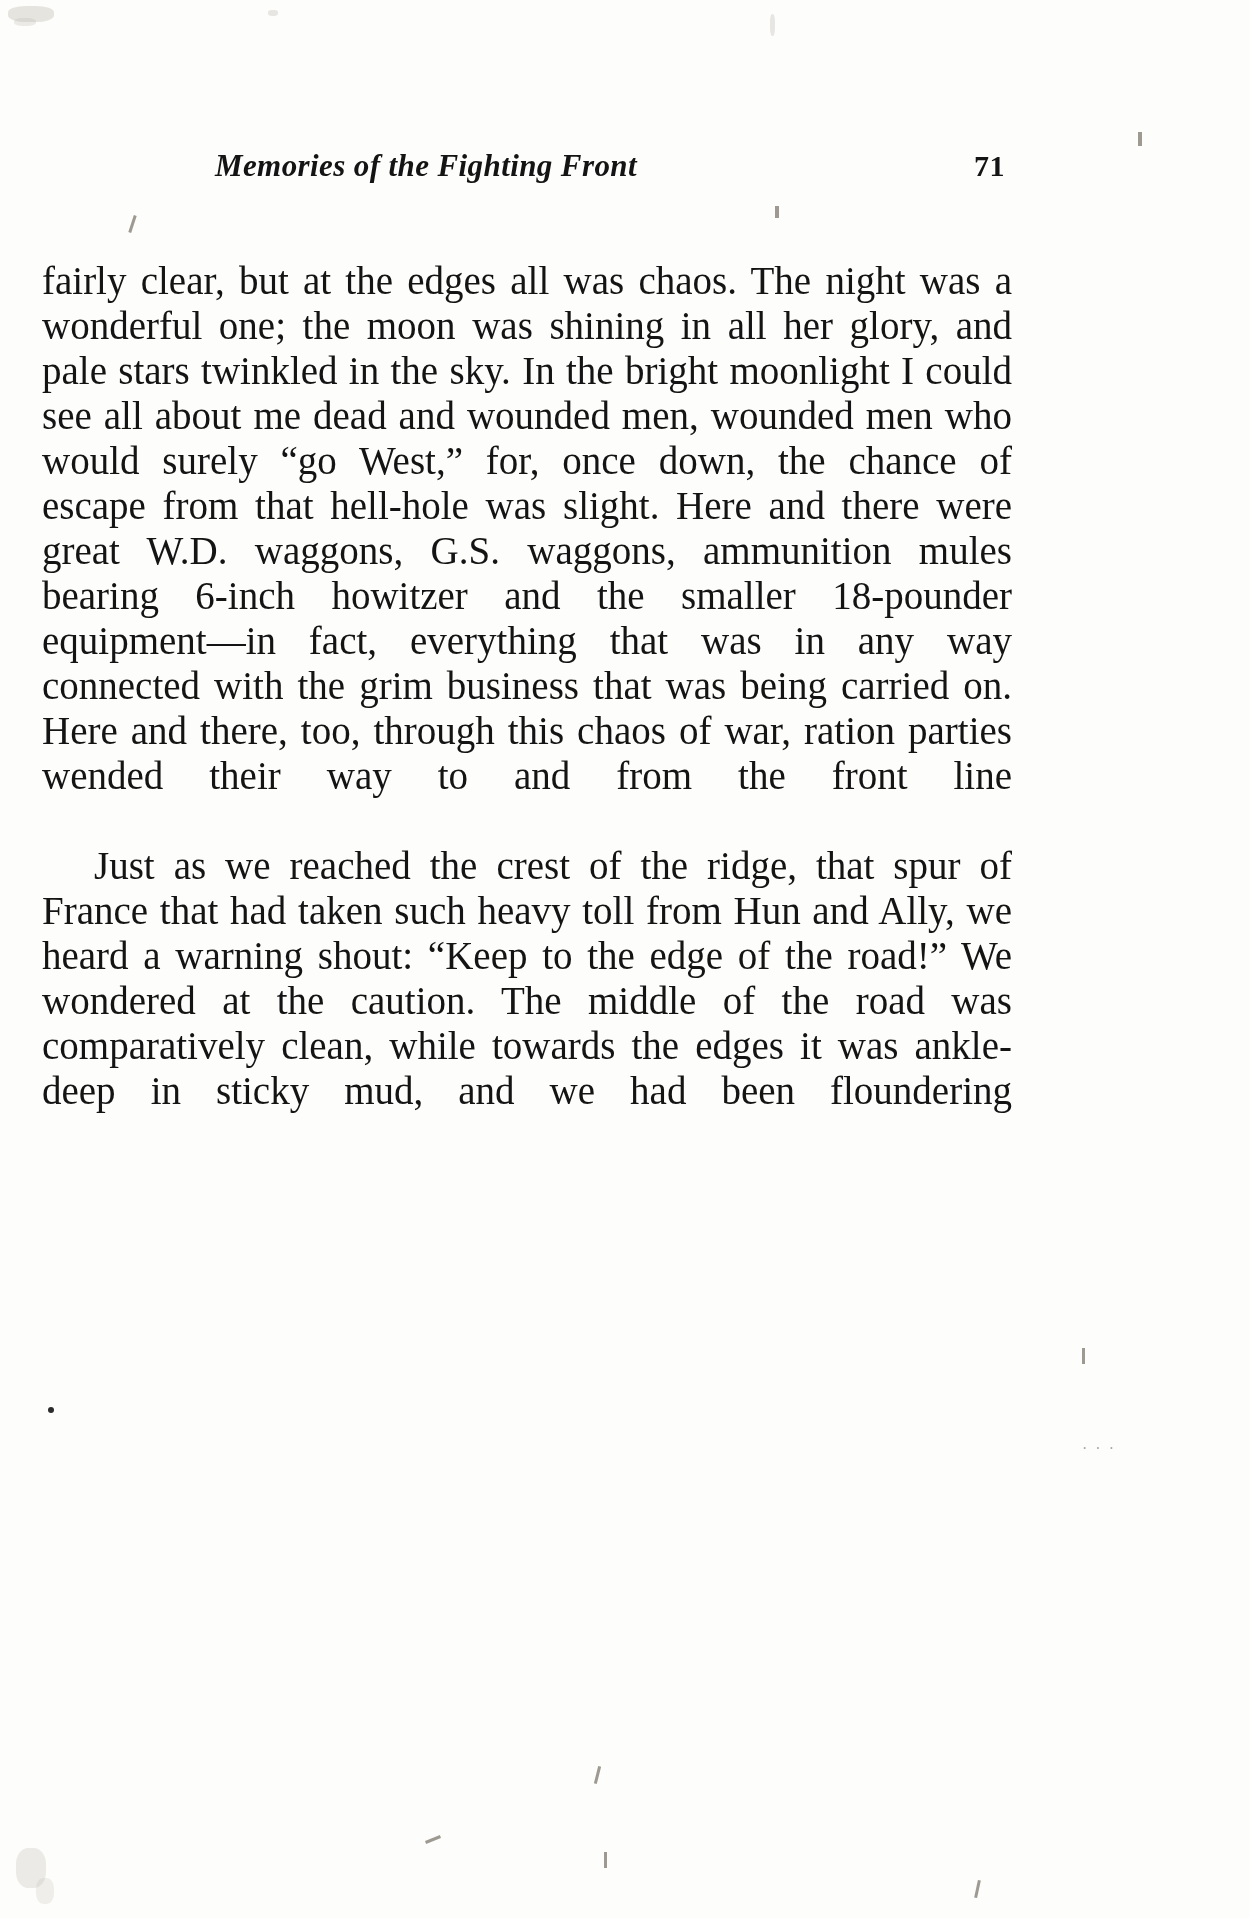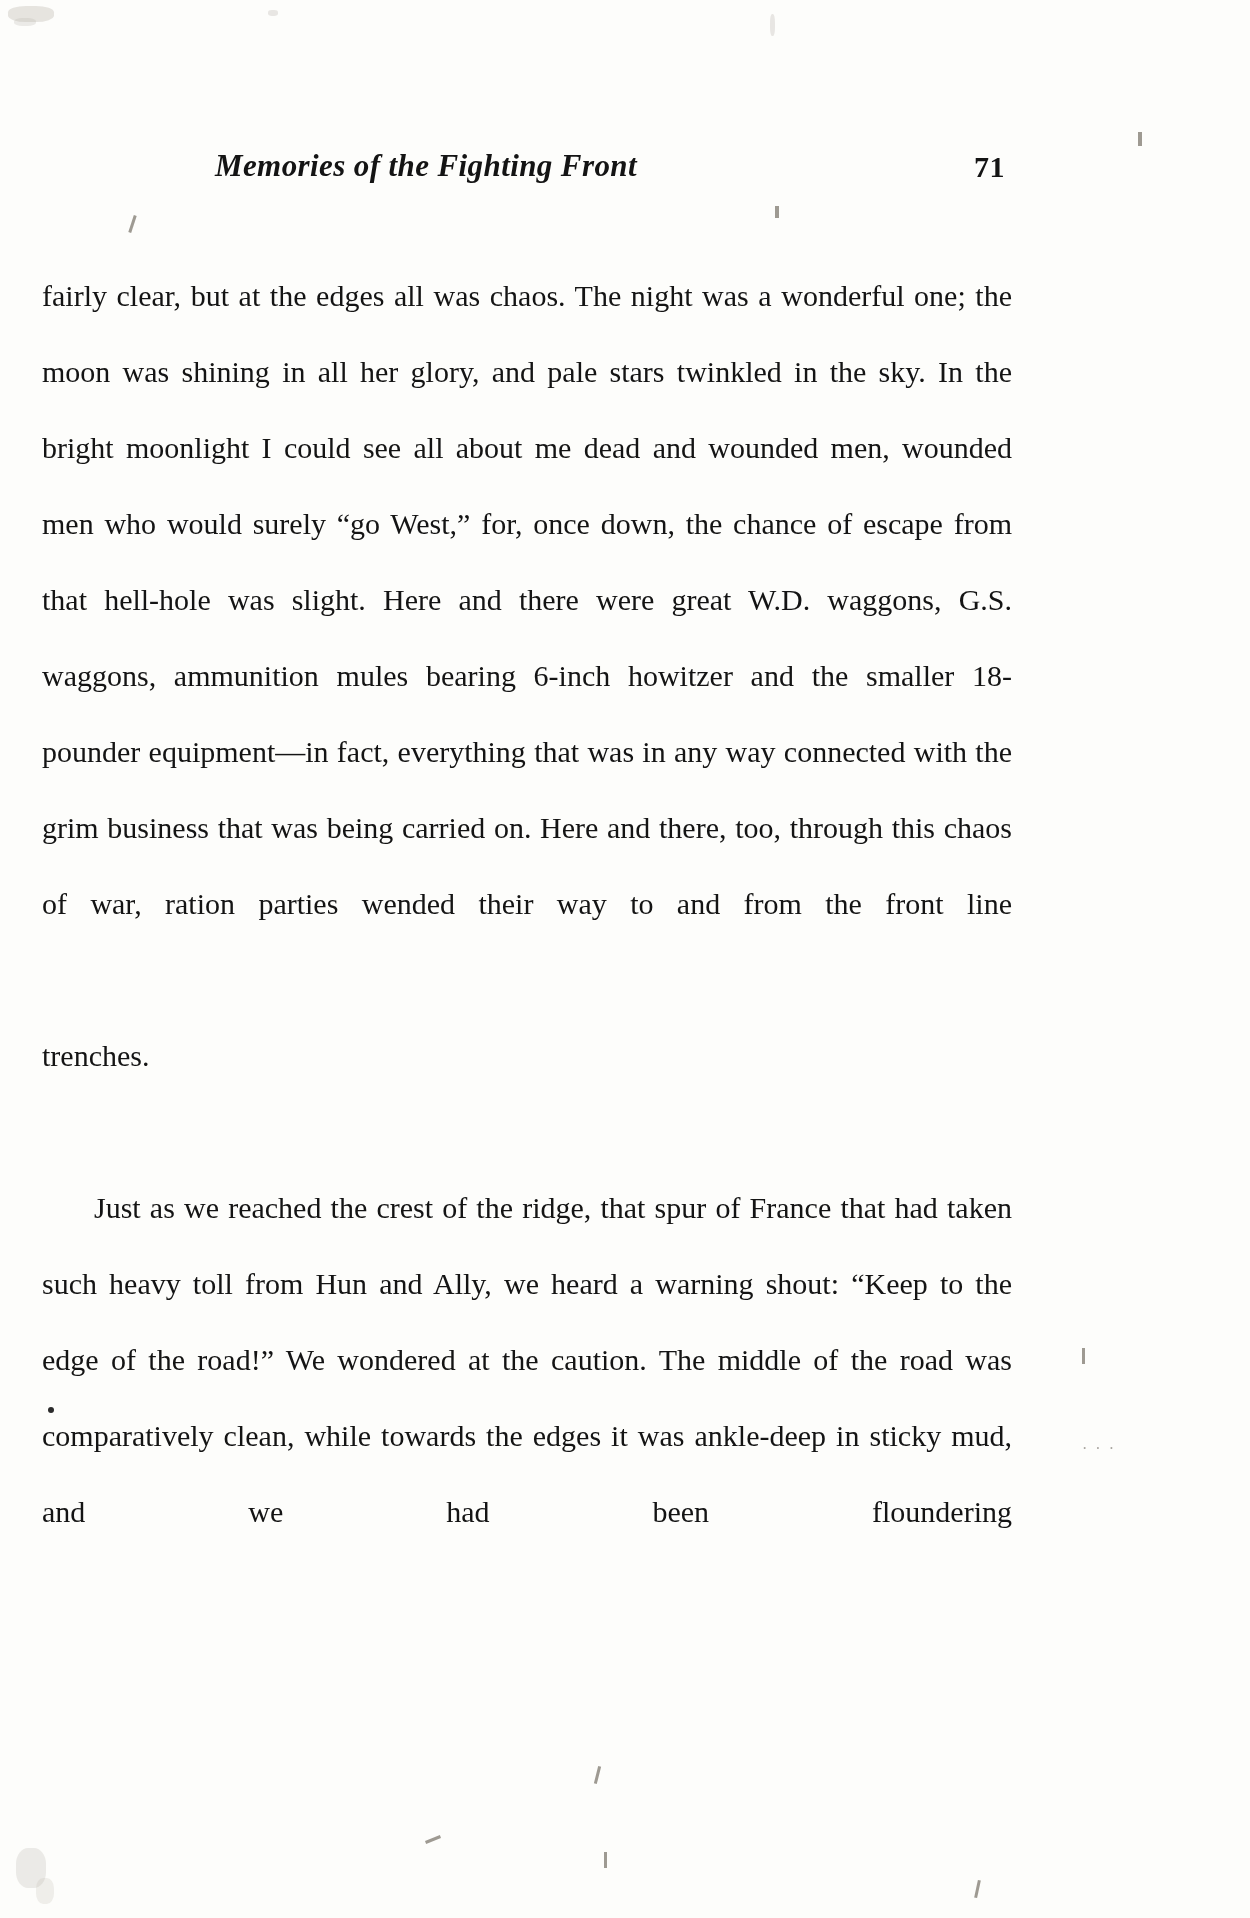--- a/index.html
+++ b/index.html
@@ -38,21 +38,21 @@
     height: 1918px;
   }
 
   
   .running-head {
     position: absolute;
     left: 215px;
     top: 148px;
     width: 790px;
     display: flex;
-    align-items: flex-end;
+    align-items: center;
     justify-content: space-between;
     gap: 48px;
   }
   .running-head .title {
     font-style: italic;
     font-size: 31px;
     font-weight: 700;
     letter-spacing: 0.4px;
     white-space: nowrap;
   }
@@ -65,22 +65,22 @@
   
   .textblock {
     position: absolute;
     left: 42px;
     top: 258px;
     width: 970px;
   }
 
   .para {
     margin: 0;
-    font-size: 30px;
-    line-height: 76px;
+    font-size: 39px;
+    line-height: 45px;
     text-align: justify;
     text-justify: inter-word;
     -webkit-hyphens: none;
     hyphens: none;
     word-spacing: 0.5px;
   }
   .para.indent {
     text-indent: 52px;
   }
   .para + .para {
@@ -147,23 +147,20 @@
   <div class="running-head">
     <span class="title">Memories of the Fighting Front</span>
     <span class="folio">71</span>
   </div>
 
   <div class="textblock">
 
     <p class="para">
       <span>fairly clear, but at the edges all was chaos. The night was a wonderful one; the moon was shining in all her glory, and pale stars twinkled in the sky. In the bright moonlight I could see all about me dead and wounded men, wounded men who would surely “go West,” for, once down, the chance of escape from that hell-hole was slight. Here and there were great W.D. waggons, G.S. waggons, ammunition mules bearing 6-inch howitzer and the smaller 18-pounder equipment—in fact, everything that was in any way connected with the grim business that was being carried on. Here and there, too, through this chaos of war, ration parties wended their way to and from the front line</span>
     </p>
-    <p class="para no-stretch">
-      <span>trenches.</span>
-    </p>
 
     <p class="para indent">
       <span>Just as we reached the crest of the ridge, that spur of France that had taken such heavy toll from Hun and Ally, we heard a warning shout: “Keep to the edge of the road!” We wondered at the caution. The middle of the road was comparatively clean, while towards the edges it was ankle-deep in sticky mud, and we had been floundering</span>
     </p>
 
   </div>
 
   <div class="dot-mark"></div>
 
 </div>

